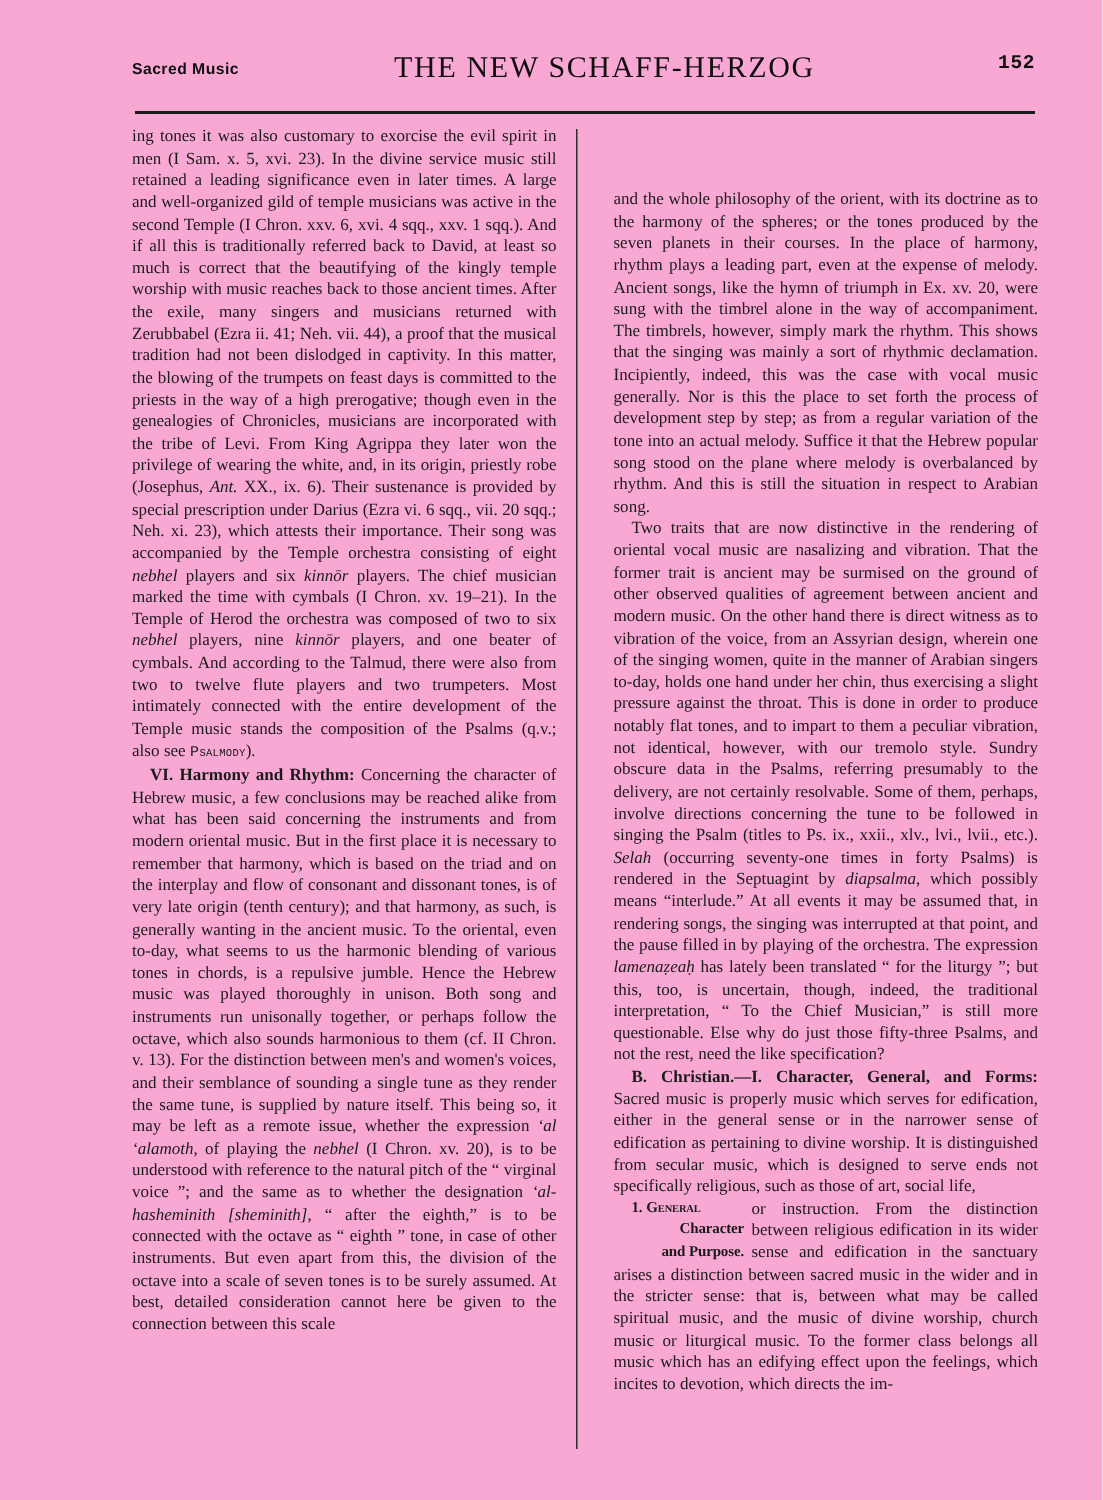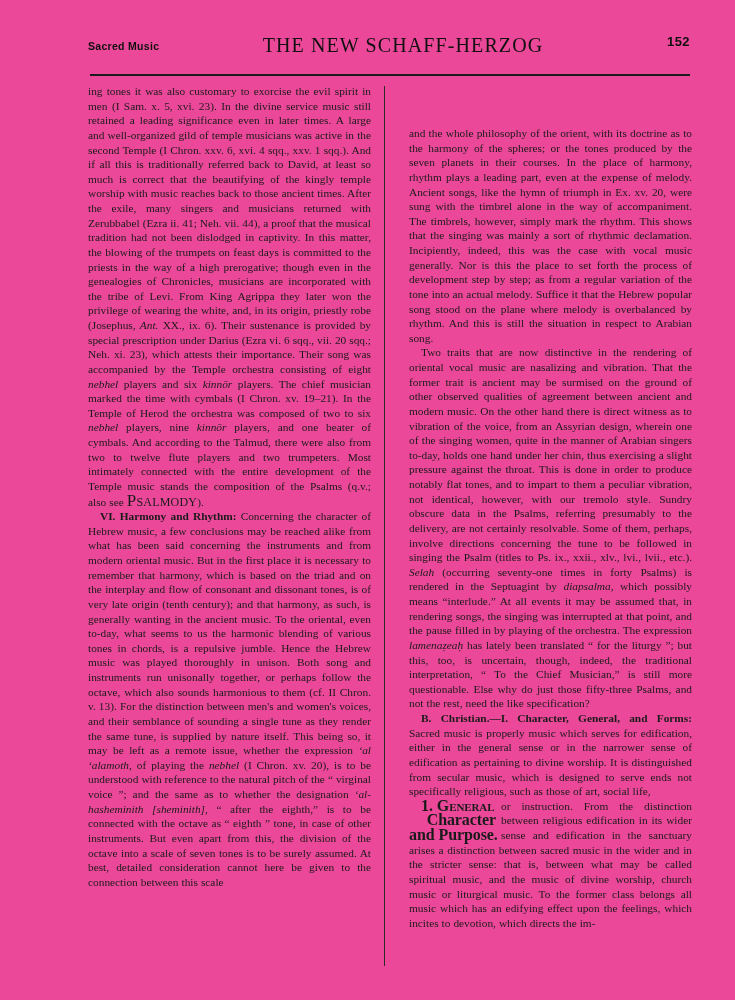--- a/index.html
+++ b/index.html
@@ -12,21 +12,21 @@
     height: 1000px;
     overflow: hidden;
     font-family: "Liberation Serif", "DejaVu Serif", serif;
     color: #1a1a1a;
   }
   .page {
     position: relative;
     width: 735px;
     height: 1000px;
     box-sizing: border-box;
-    background: #ec4899;
+    background: #f9a8d4;
   }
 
   
   .running-head {
     position: absolute;
     left: 88px;
     right: 45px;
     top: 34px;
     height: 26px;
   }
@@ -48,21 +48,21 @@
     text-align: center;
     font-size: 20px;
     letter-spacing: 1.1px;
     color: #101010;
     padding-left: 28px;
   }
   .rh-right {
     position: absolute;
     right: 0;
     top: 0;
-    font-family: Liberation Sans, sans-serif;
+    font-family: Liberation Mono, monospace;
     font-weight: bold;
     font-size: 13px;
     letter-spacing: 0.4px;
     color: #101010;
   }
 
   .head-rule {
     position: absolute;
     left: 90px;
     right: 45px;
@@ -108,35 +108,36 @@
     margin: 0;
     text-indent: 0;
   }
   p.ind { text-indent: 12px; }
 
   i, .it { font-style: italic; }
   b, .bd { font-weight: bold; }
 
   .sc {
     font-variant: small-caps;
-    font-size: 17px;
+    font-size: 10px;
     letter-spacing: 0.2px;
+    font-family: Liberation Mono, monospace;
   }
   .byline {
     text-align: right;
     margin-top: 0;
   }
 
   
   .sidenote-block { position: relative; }
   .sidenote {
     float: left;
     width: 92px;
     font-weight: bold;
-    font-size: 16px;
+    font-size: 10px;
     line-height: 14.62px;
     text-align: right;
     padding-right: 5px;
     margin-right: 0;
     letter-spacing: -0.1px;
     box-sizing: border-box;
   }
   .sidenote .ln { display: block; white-space: nowrap; }
   .sidenote .ln.l1 { text-align: left; padding-left: 12px; }
   .sidenote .ln.num { font-variant: small-caps; }

